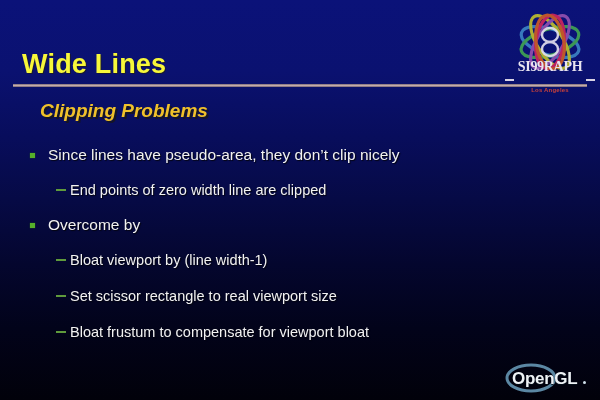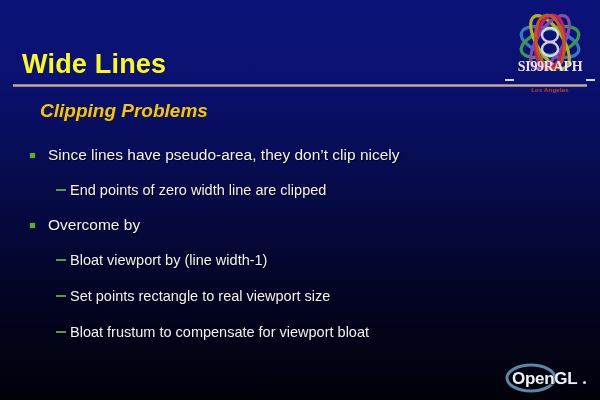--- a/index.html
+++ b/index.html
@@ -220,21 +220,21 @@
       <span class="btext">Overcome by</span>
     </div>
 
     <div class="bullet level2">
       <span class="marker"></span>
       <span class="btext">Bloat viewport by (line width-1)</span>
     </div>
 
     <div class="bullet level2">
       <span class="marker"></span>
-      <span class="btext">Set points rectangle to real viewport size</span>
+      <span class="btext">Set scissor rectangle to real viewport size</span>
     </div>
 
     <div class="bullet level2">
       <span class="marker"></span>
       <span class="btext">Bloat frustum to compensate for viewport bloat</span>
     </div>
 
   </div>
 
   <div id="siggraph-logo">

